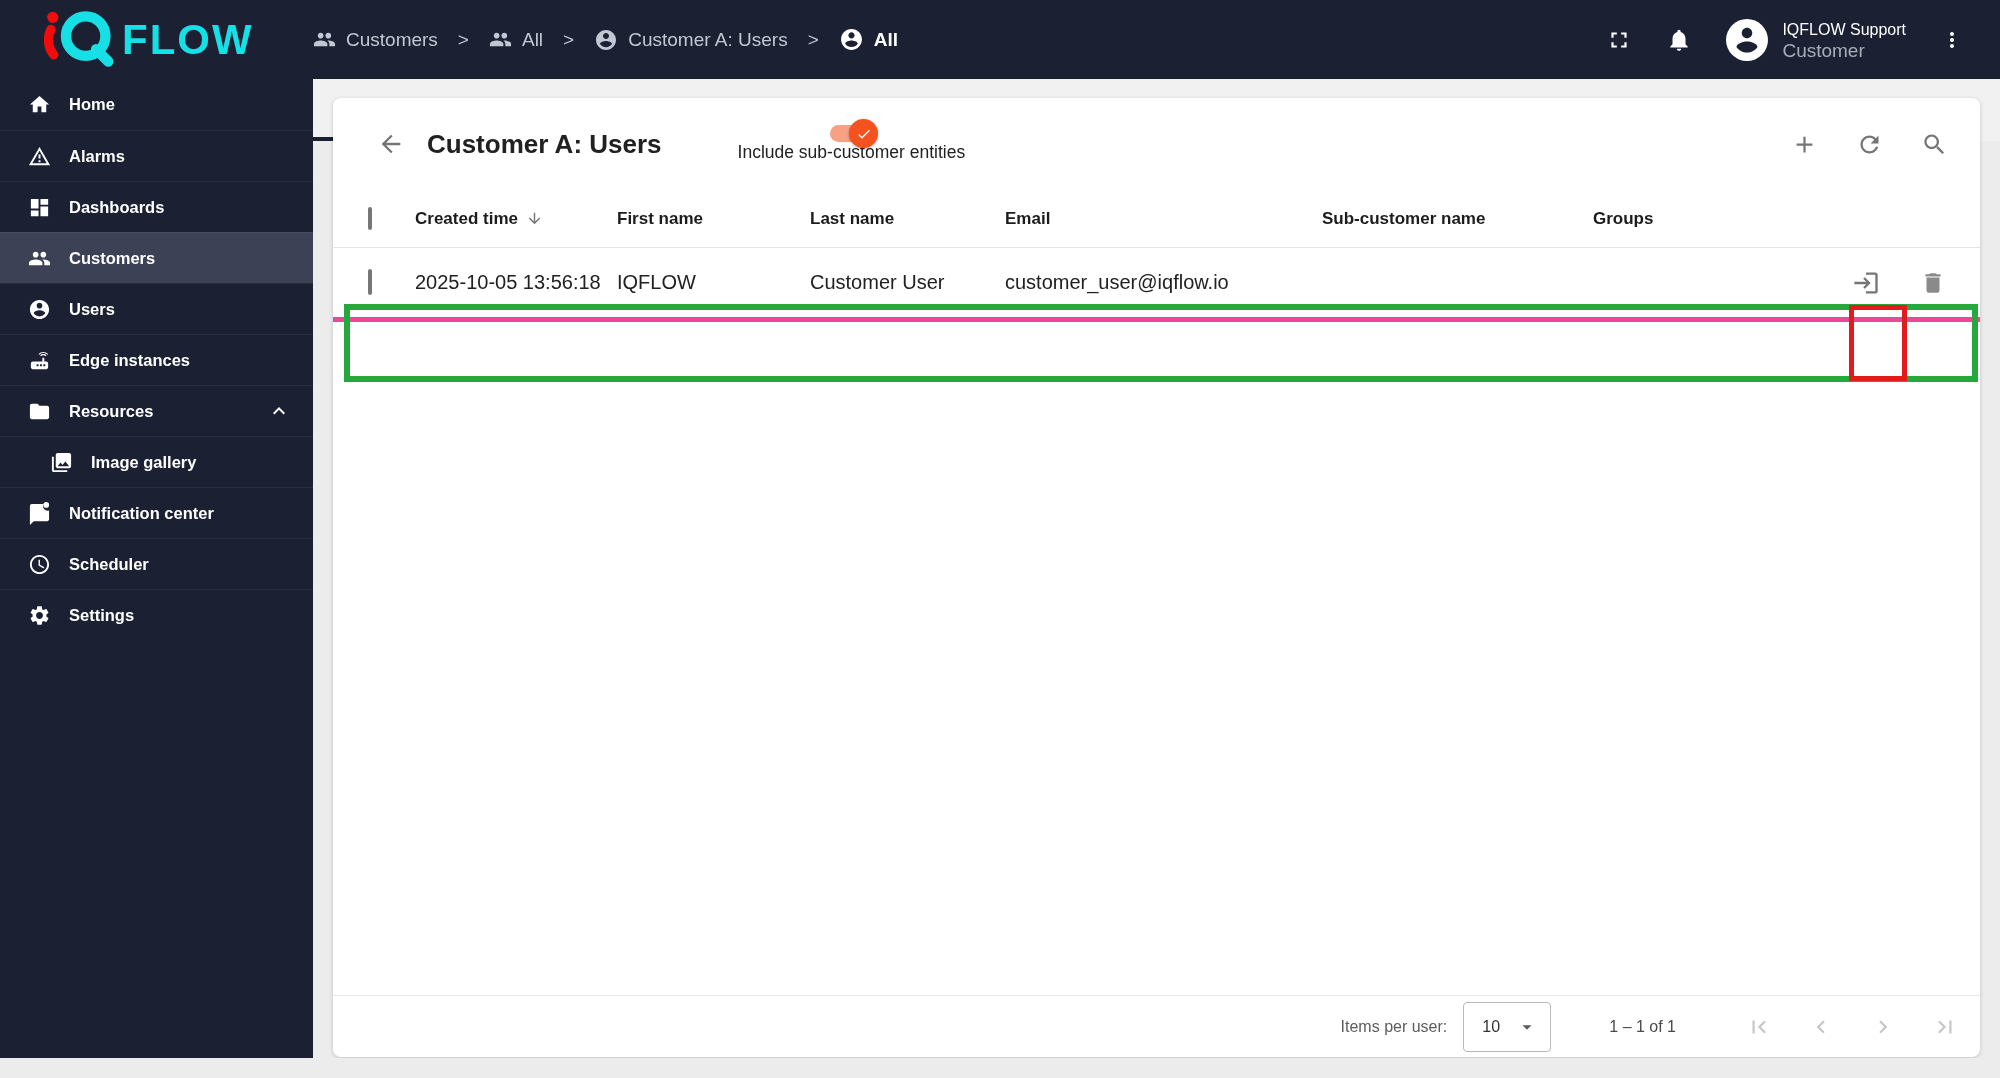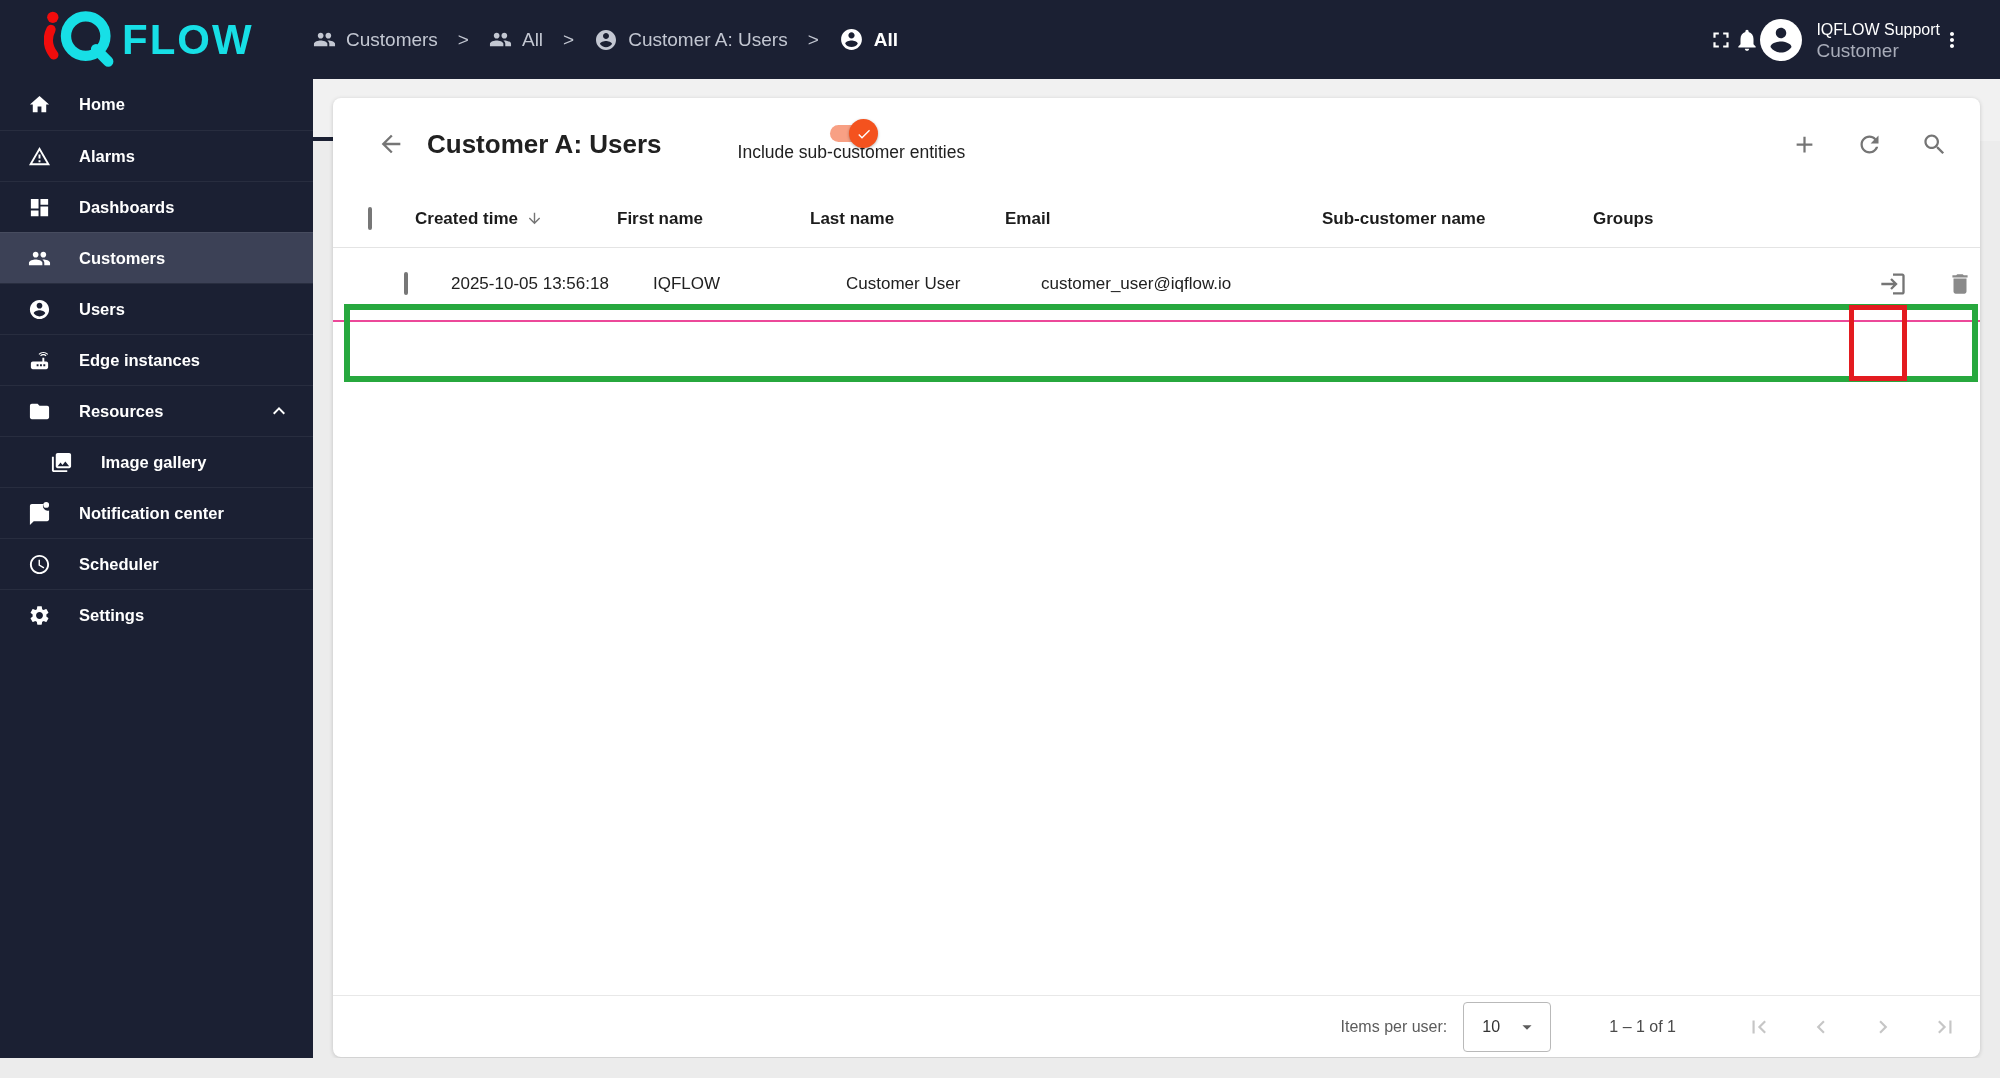--- a/index.html
+++ b/index.html
@@ -14,32 +14,32 @@
   .header {
     position:absolute; left:0; top:0; width:2000px; height:79px;
     background:#1b2033; display:flex; align-items:center; z-index:10;
   }
   .logo { width:313px; display:flex; align-items:center; padding-left:44px; cursor:pointer; }
   .logo-text { color:#17dfe6; font-size:42px; font-weight:bold; letter-spacing:2px; margin-left:4px; }
   .crumbs { display:flex; align-items:center; gap:18px; color:#c3c7d2; font-size:19px; }
   .crumb { display:flex; align-items:center; gap:10px; cursor:pointer; }
   .crumb-sep { color:#c3c7d2; font-size:19px; padding:0 2px; }
   .crumb.last { color:#ffffff; font-weight:bold; }
-  .header-right { margin-left:auto; display:flex; align-items:center; padding-right:36px; }
+  .header-right { margin-left:auto; display:flex; align-items:center; gap:34px; padding-right:36px; }
   .hbtn { color:#ffffff; cursor:pointer; display:flex; align-items:center; }
   .avatar-block { display:flex; align-items:center; gap:14px; cursor:pointer; }
   .avatar { width:42px; height:42px; border-radius:50%; background:#ffffff; color:#1b2033;
             display:flex; align-items:center; justify-content:center; }
   .user-name { color:#ffffff; font-size:16px; line-height:22px; }
   .user-role { color:#a8acb9; font-size:19px; line-height:20px; }
 
   
   .sidebar { position:absolute; left:0; top:79px; width:313px; height:999px; background:#1b2033; z-index:9; }
   .side-item {
-    height:51px; display:flex; align-items:center; gap:28px;
+    height:51px; display:flex; align-items:center; gap:18px;
     padding-left:28px; padding-right:22px; color:#ffffff; font-size:16.5px; font-weight:600;
     border-top:1px solid rgba(255,255,255,0.06); cursor:pointer;
   }
   .side-item:first-child { border-top:none; }
   .side-item.active { background:#3c4156; }
   .side-item.indent { padding-left:50px; }
   .side-item .chev { margin-left:auto; color:#ffffff; }
 
   
   .main { position:absolute; left:313px; top:79px; width:1687px; height:999px; background:#ececec; }
@@ -65,21 +65,21 @@
     box-shadow:0 1px 3px rgba(0,0,0,0.3);
   }
   .toggle-label { font-size:17.5px; color:#212121; }
   .toolbar-actions { margin-left:auto; display:flex; align-items:center; gap:38px; color:#757575; }
   .toolbar-actions .abtn { cursor:pointer; display:flex; }
 
   
   .tgrid { display:grid; grid-template-columns:82px 202px 193px 195px 317px 271px 250px 1fr; align-items:center; }
   .thead { height:58px; border-bottom:1px solid #e4e4e4; font-size:17px; font-weight:bold; color:#1c1c1c; }
   .th { display:flex; align-items:center; gap:8px; cursor:pointer; }
-  .trow { height:74px; font-size:17px; color:#212121; border-bottom:2px solid #ec4899; cursor:pointer;padding-left:36px; }
+  .trow { height:74px; font-size:20px; color:#212121; border-bottom:5px solid #ec4899; cursor:pointer; }
   .cell-check { padding-left:35px; }
   .checkbox { width:22px; height:22px; border:2px solid #777777; border-radius:3px; background:#fff; cursor:pointer; }
   .sort-icon { color:#757575; }
   .row-actions { display:flex; justify-content:flex-end; align-items:center; gap:40px; padding-right:34px; color:#6f6f6f; }
   .row-actions .abtn { cursor:pointer; display:flex; color:#757575; }
   .row-actions .trash { color:#8a8a8a; }
 
   
   .paginator {
     position:absolute; left:0; right:0; bottom:0; height:62px;

